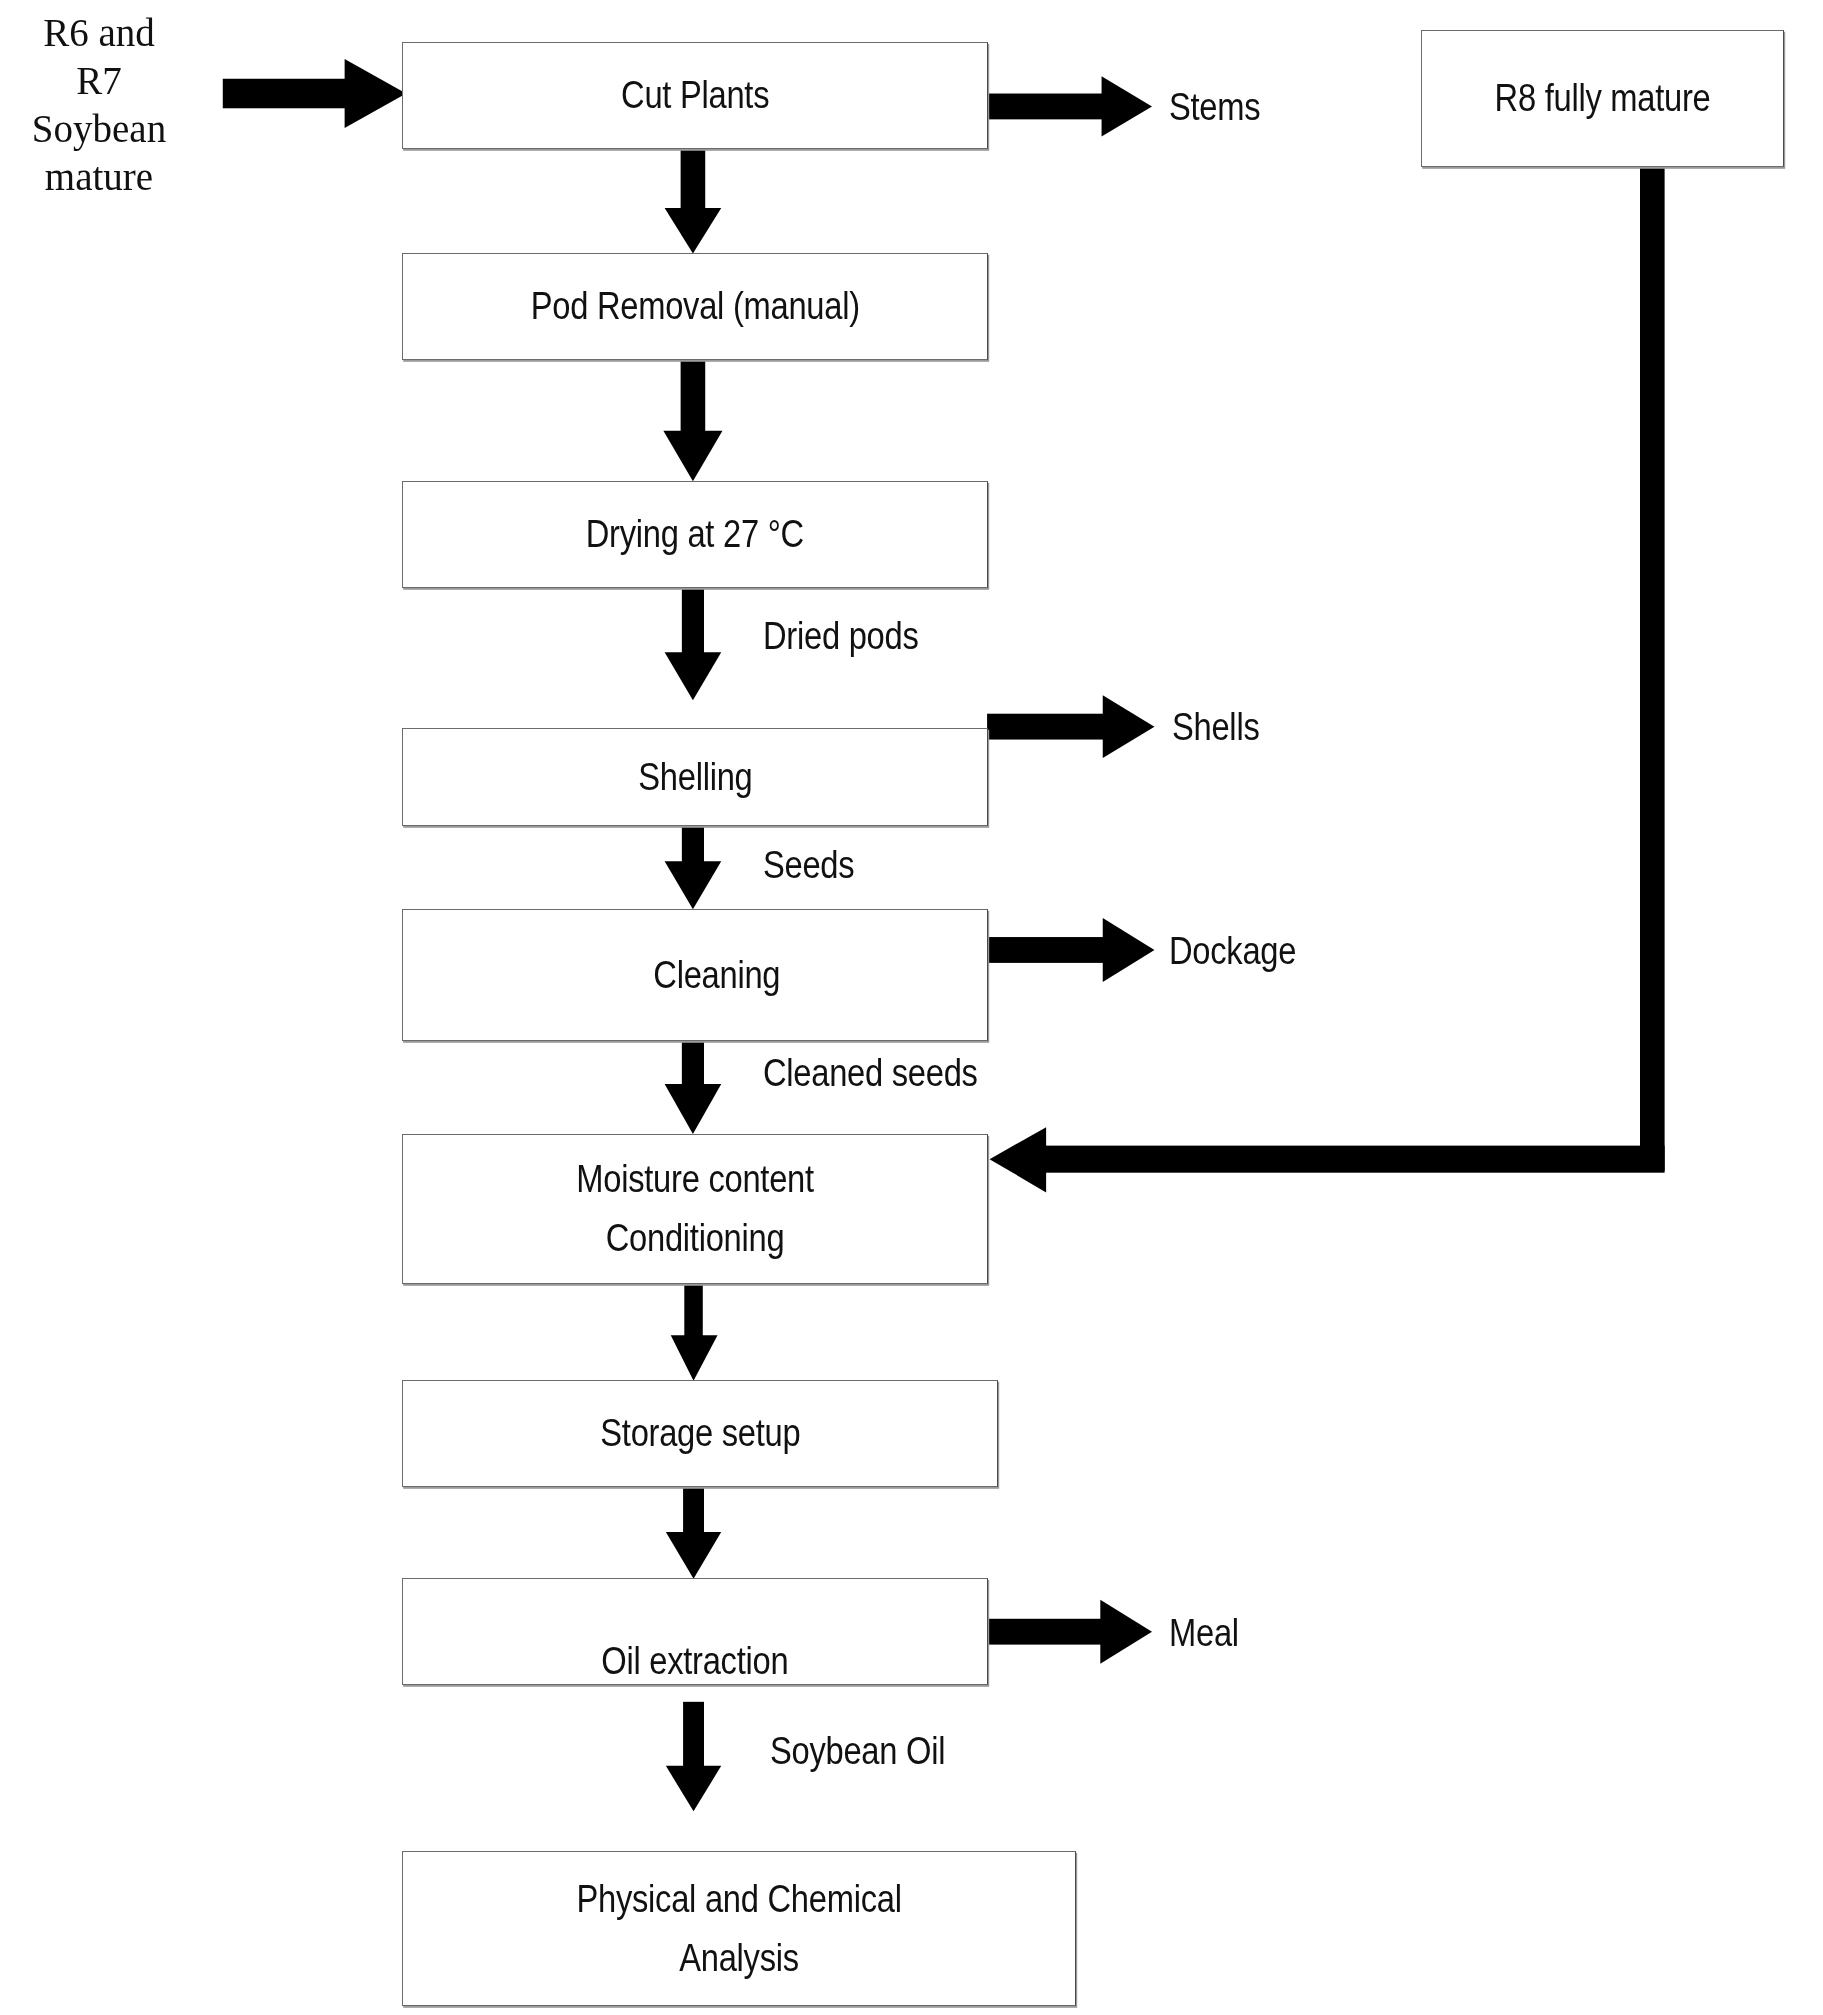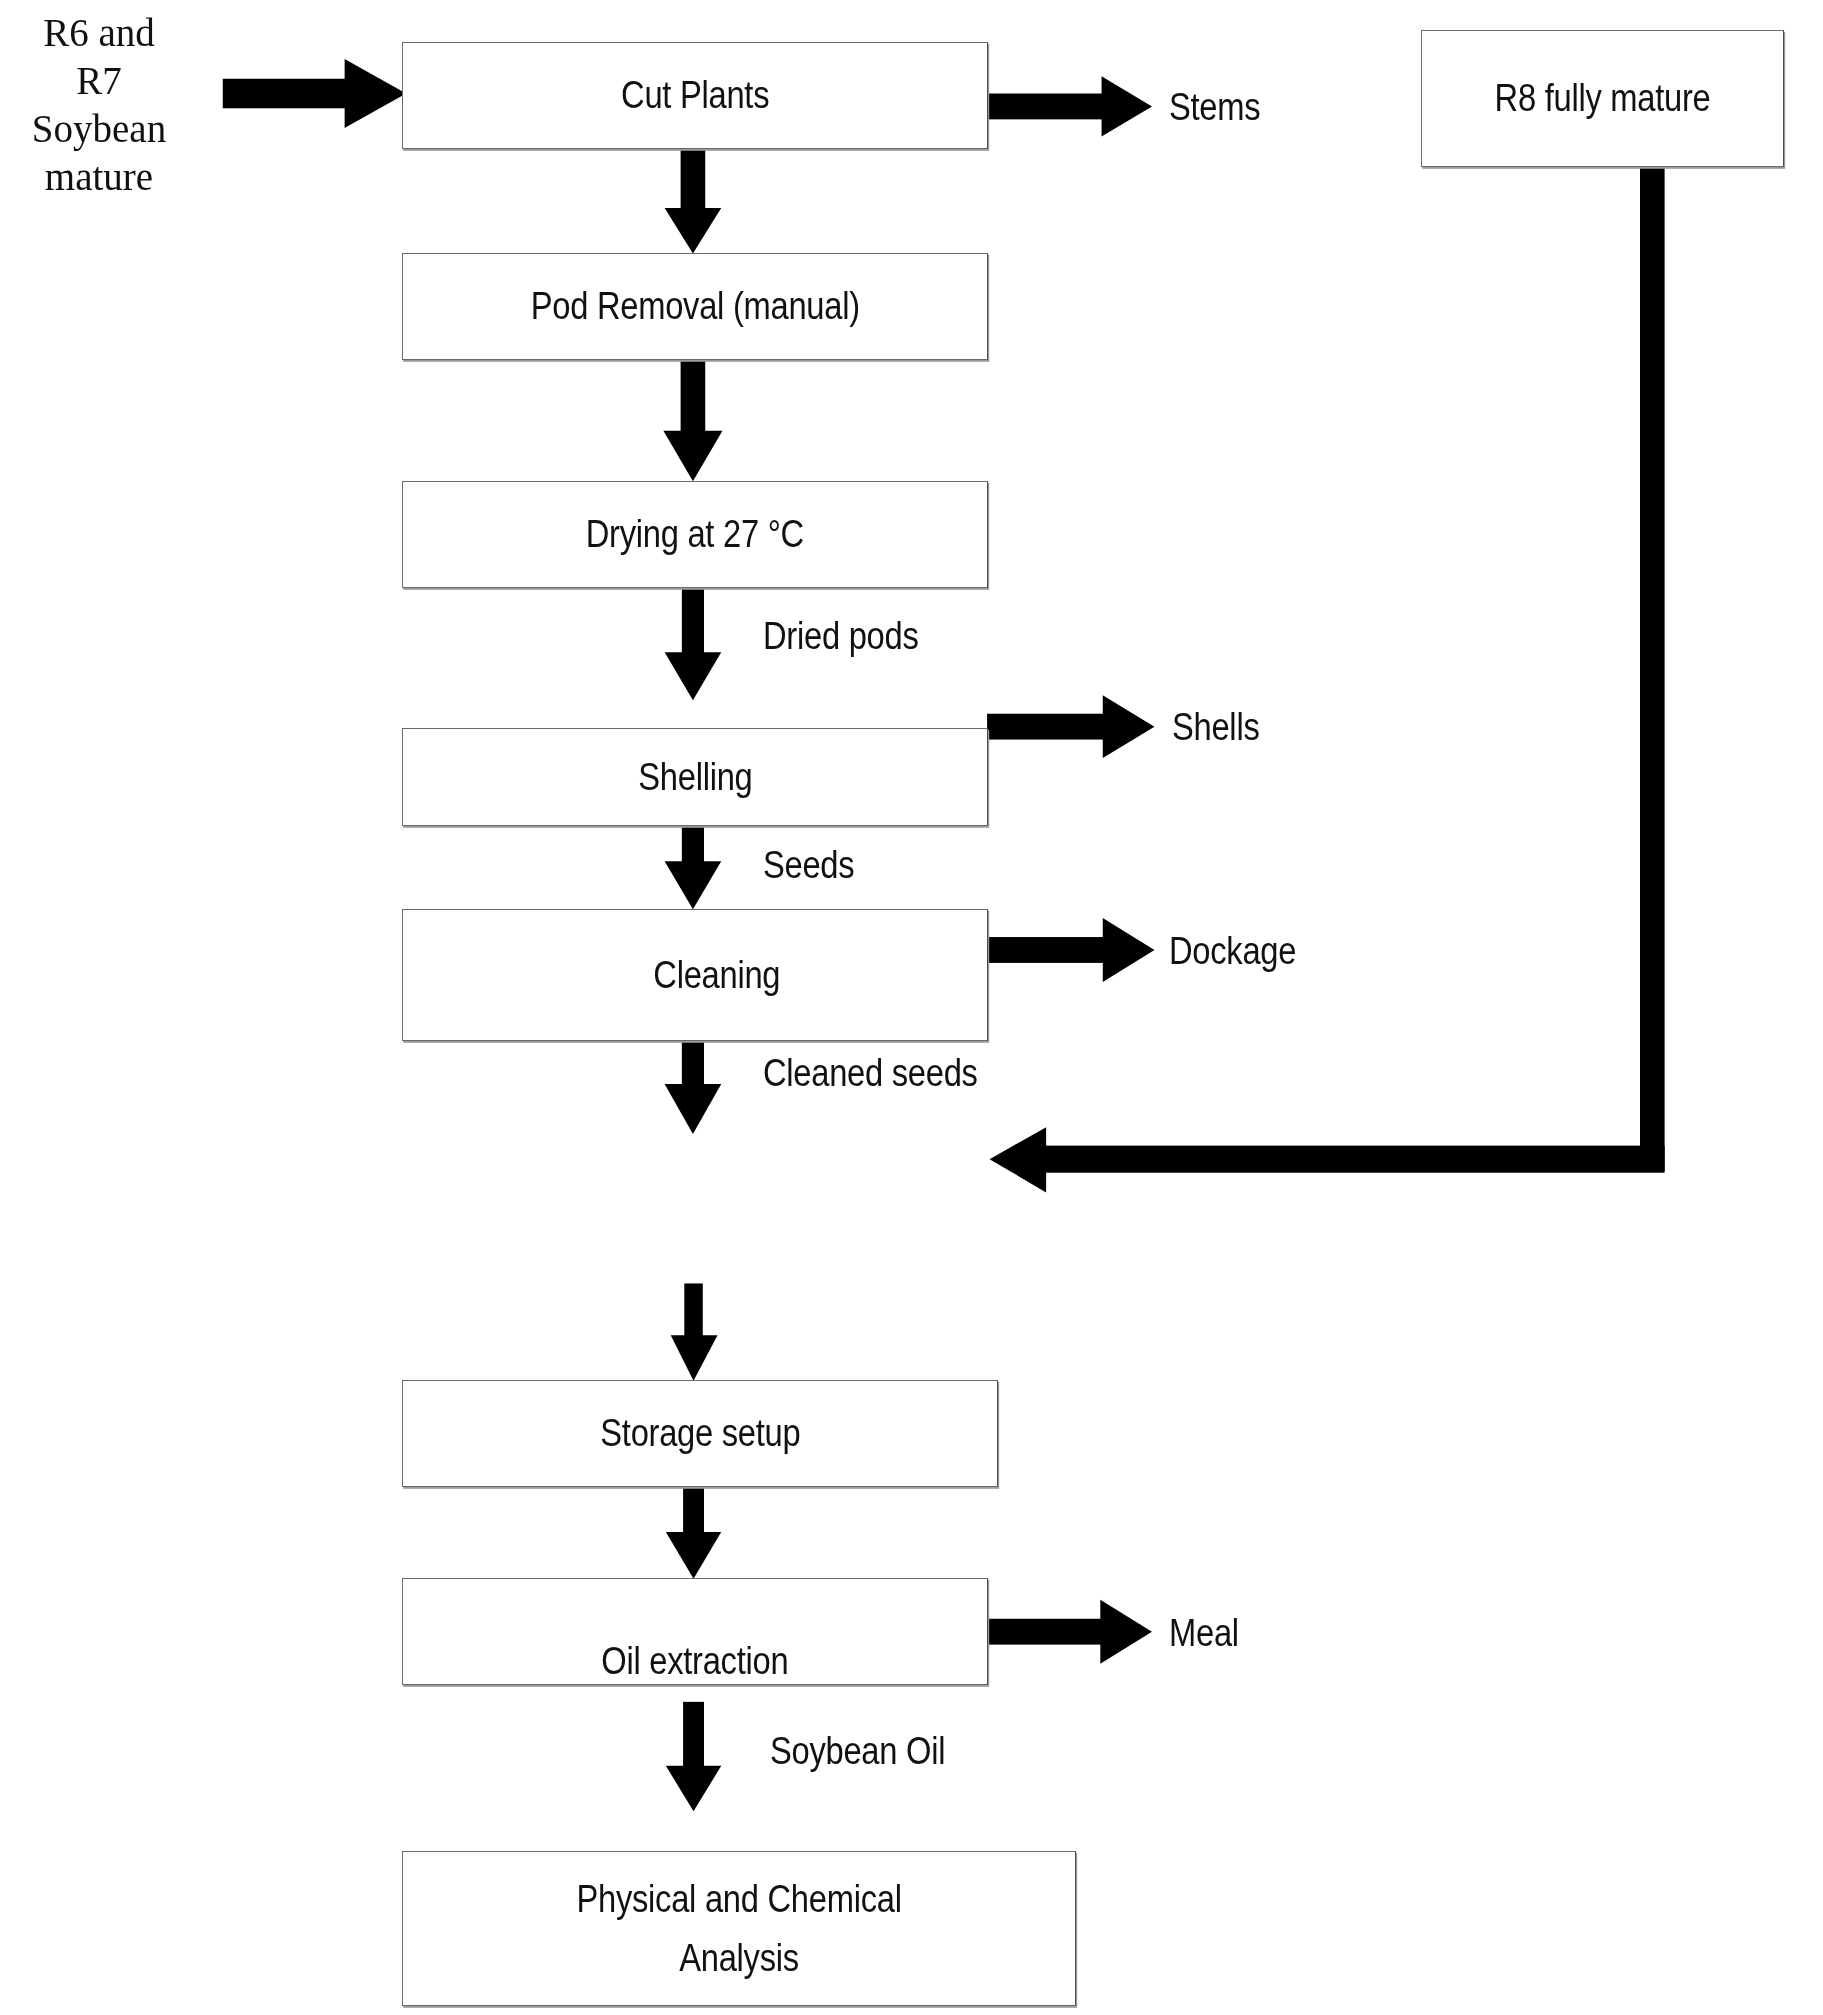--- a/index.html
+++ b/index.html
@@ -175,20 +175,24 @@
   </div>
 
   <div class="node-box" style="left:402px; top:700px; width:586px; height:98px;margin-top:28px;">
     <span class="node-label">Shelling</span>
   </div>
 
   <div class="node-box" style="left:402px; top:909px; width:586px; height:132px;padding-left:44px;">
     <span class="node-label">Cleaning</span>
   </div>
 
+  <div class="node-box" style="left:402px; top:1134px; width:586px; height:150px;">
+    <span class="node-label two-line">Moisture content
+Conditioning</span>
+  </div>
 
   <div class="node-box" style="left:402px; top:1380px; width:596px; height:107px;">
     <span class="node-label">Storage setup</span>
   </div>
 
   <div class="node-box" style="left:402px; top:1578px; width:586px; height:107px;align-items:flex-end;">
     <span class="node-label">Oil extraction</span>
   </div>
 
   <div class="node-box" style="left:402px; top:1811px; width:674px; height:155px;margin-top:40px;">

